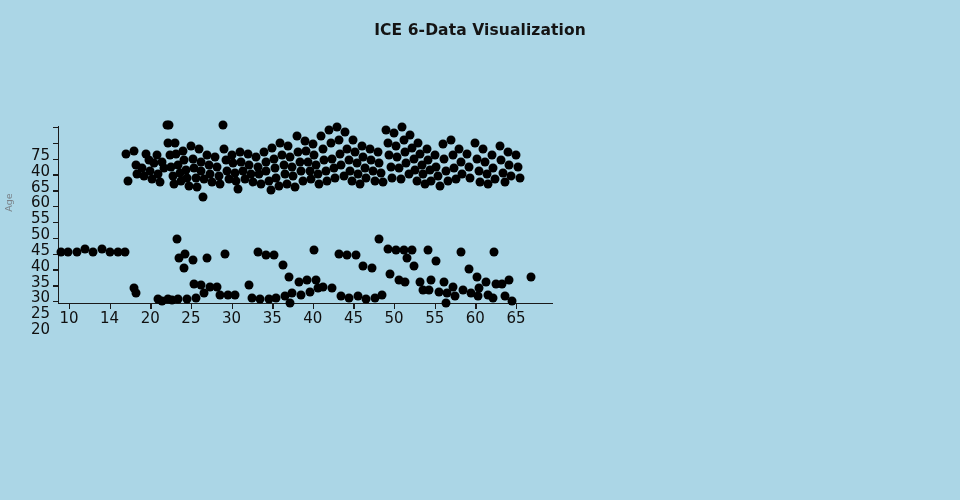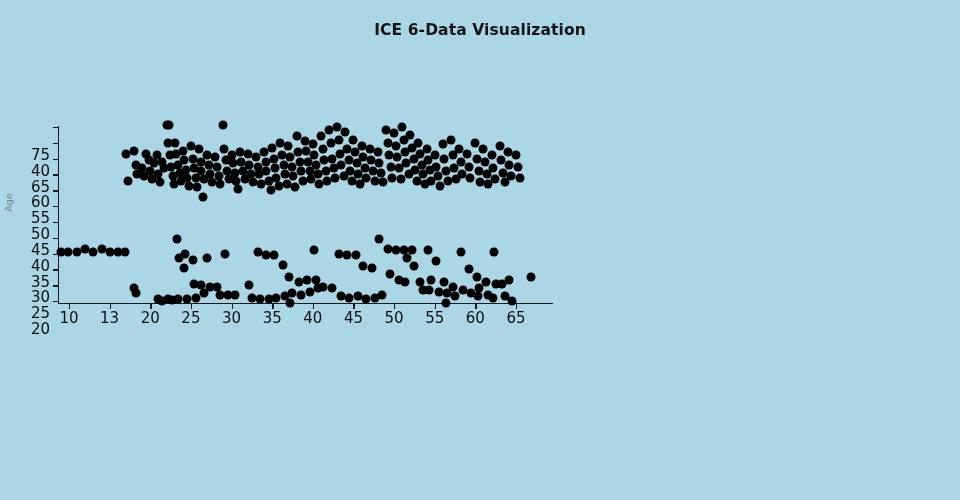--- a/index.html
+++ b/index.html
@@ -188,21 +188,21 @@
         </div>
         <div class="tick-y" style="top: 127px;"></div>
         <div class="ticklabel-y-wrap" style="top: 127px;">
           <div class="ticklabel-y">75</div>
         </div>
       </div>
     <div id="x-ticks">
         <div class="tick-x" style="left: 69px;"></div>
         <div class="ticklabel-x" style="left: 69px;">10</div>
         <div class="tick-x" style="left: 109.636px;"></div>
-        <div class="ticklabel-x" style="left: 109.636px;">13</div>
+        <div class="ticklabel-x" style="left: 109.636px;">14</div>
         <div class="tick-x" style="left: 150.273px;"></div>
         <div class="ticklabel-x" style="left: 150.273px;">20</div>
         <div class="tick-x" style="left: 190.909px;"></div>
         <div class="ticklabel-x" style="left: 190.909px;">25</div>
         <div class="tick-x" style="left: 231.545px;"></div>
         <div class="ticklabel-x" style="left: 231.545px;">30</div>
         <div class="tick-x" style="left: 272.182px;"></div>
         <div class="ticklabel-x" style="left: 272.182px;">35</div>
         <div class="tick-x" style="left: 312.818px;"></div>
         <div class="ticklabel-x" style="left: 312.818px;">40</div>

